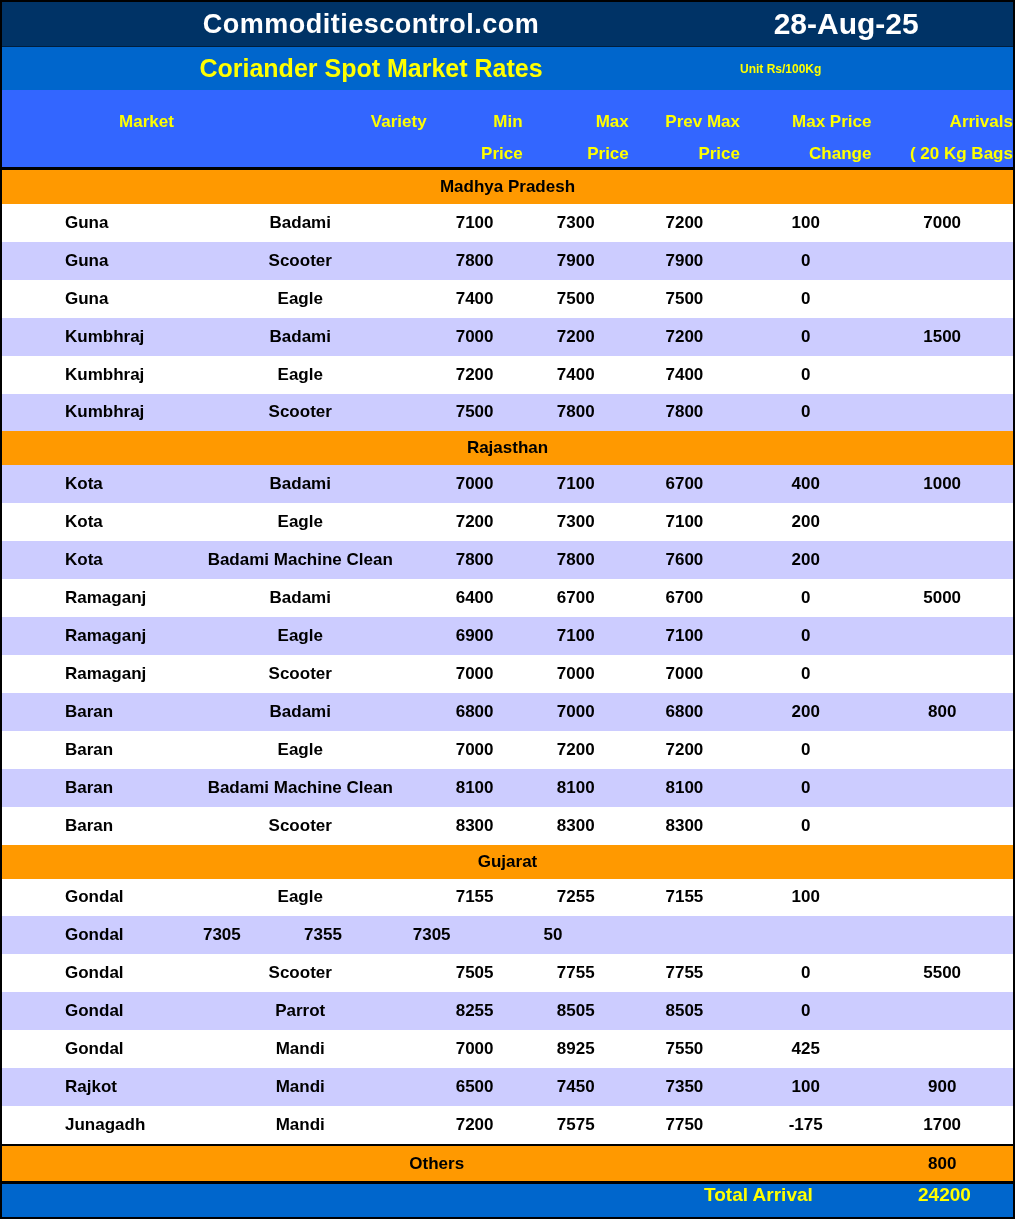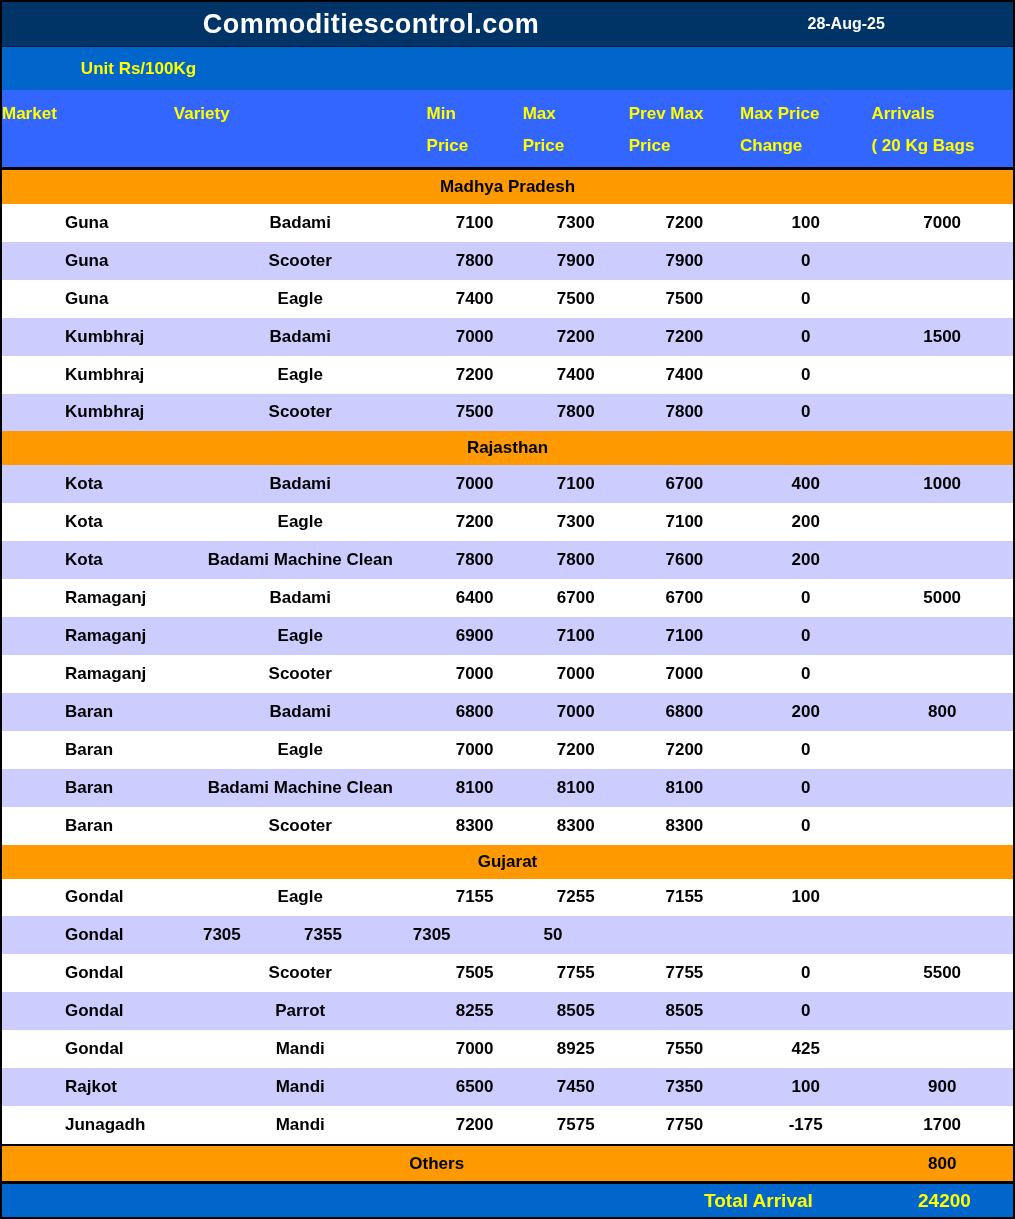--- a/index.html
+++ b/index.html
@@ -9,64 +9,65 @@
     --lavender:#ccccff; --yellow:#ffff00; --black:#000000; --white:#ffffff;
   }
   #frame{
     width:1015px;height:1219px;border:2px solid var(--black);
     display:flex;flex-direction:column;overflow:hidden;
     font-family:"Liberation Sans","DejaVu Sans",sans-serif;font-weight:bold;
   }
   
   .navy-bar{height:45px;flex:0 0 45px;background:var(--navy);display:flex;align-items:center;border-bottom:1px solid #001f3f;}
   .navy-bar .site{width:73%;text-align:center;color:var(--white);font-size:27px;letter-spacing:0.5px;}
-  .navy-bar .date{width:21%;text-align:center;color:var(--white);font-size:16px;}
+  .navy-bar .date{width:21%;text-align:center;color:var(--white);font-size:30px;}
   
   .title-bar{height:43px;flex:0 0 43px;background:var(--blue);display:flex;align-items:center;}
   .title-bar .title{width:73%;text-align:center;color:var(--yellow);font-size:25px;}
-  .title-bar .unit{width:27%;text-align:center;color:var(--yellow);font-size:17px;}
+  .title-bar .unit{width:27%;color:var(--yellow);font-size:12px;}
   
   .col-header{height:77px;flex:0 0 77px;background:var(--hdrblue);display:flex;overflow:hidden;}
-  .col-header .hcell{color:var(--yellow);font-size:17px;text-align:left;padding-top:8px;line-height:32px;overflow:hidden;}
+  .col-header .hcell{color:var(--yellow);font-size:17px;text-align:right;padding-top:16px;line-height:32px;overflow:hidden;}
   .hline{display:block;}
   .black-line{height:3px;flex:0 0 3px;background:var(--black);}
   
   .c0{width:17%;} .c1{width:25%;} .c2{width:9.5%;} .c3{width:10.5%;}
   .c4{width:11%;} .c5{width:13%;} .c6{width:14%;}
   
   #table-body{height:974px;flex:0 0 974px;display:flex;flex-direction:column;}
   .sec-head{flex:0 0 34px;background:var(--orange);display:flex;align-items:center;justify-content:center;
             color:var(--black);font-size:17px;}
   .data-row{flex:1 1 auto;display:flex;align-items:center;font-size:17px;color:var(--black);}
   .data-row.white{background:var(--white);} .data-row.lavender{background:var(--lavender);}
   .cell{text-align:center;}
   .cell.market{text-align:left;padding-left:63px;}
   
   .others-row{height:37px;flex:0 0 37px;background:var(--orange);border-top:2px solid var(--black);
               display:flex;align-items:center;font-size:17px;color:var(--black);}
   .others-row .others-label{width:86%;text-align:center;}
   .others-row .others-value{width:14%;text-align:center;}
   
   .total-bar{height:36px;flex:0 0 36px;background:var(--blue);border-top:3px solid var(--black);
-             display:flex;align-items:center;font-size:19px;color:var(--yellow);padding-left:32px;}
+             display:flex;font-size:19px;color:var(--yellow);padding-left:32px;}
   .total-bar .spacer{width:62%;}
   .total-bar .total-label{width:24%;text-align:center;}
   .total-bar .total-value{width:14%;text-align:center;}
 </style>
 </head>
 <body>
 
 <div id="frame">
 
   <div class="navy-bar">
     <div class="site">Commoditiescontrol.com</div>
     <div class="date">28-Aug-25</div>
   </div>
 
   <div class="title-bar">
+    <div class="title">Coriander Spot Market Rates</div>
     <div class="unit">Unit Rs/100Kg</div>
   </div>
 
   <div class="col-header" id="col-header">
       <div class="hcell c0">
         <span class="hline">Market</span>
       </div>
       <div class="hcell c1">
         <span class="hline">Variety</span>
       </div>

